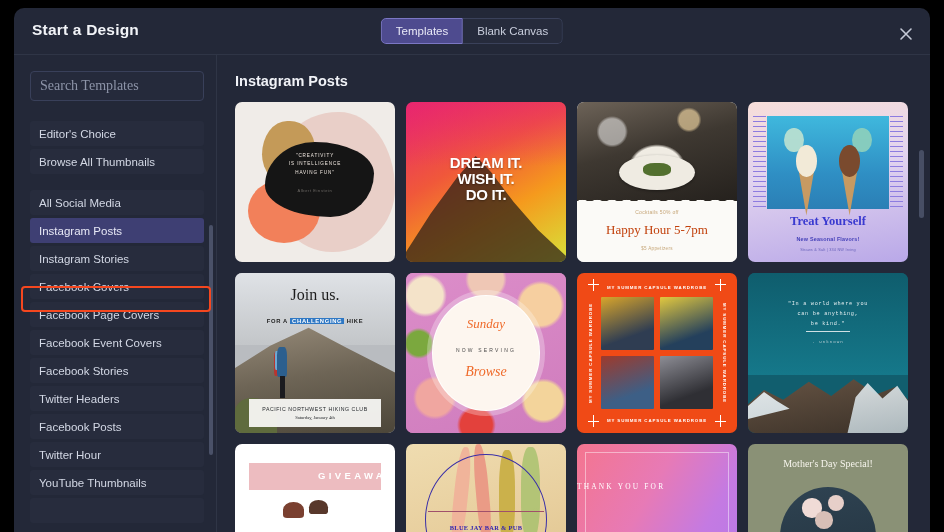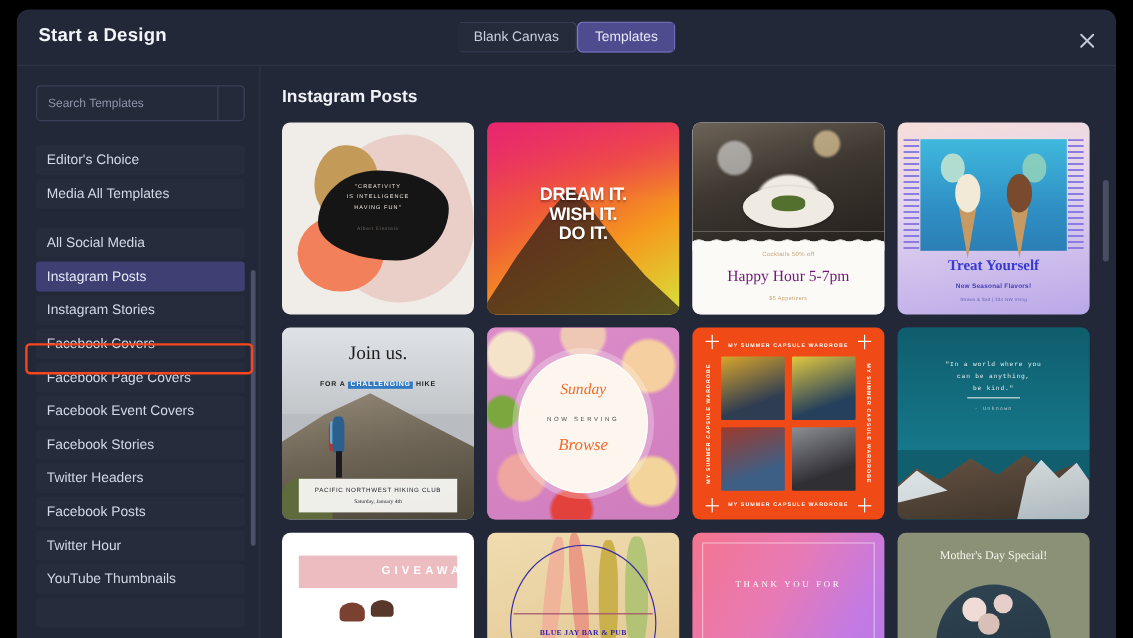--- a/index.html
+++ b/index.html
@@ -79,23 +79,23 @@
     display: flex; align-items: stretch;
     border: 1px solid #39405a;
     border-radius: 4px;
     background: #252a3b;
     margin-bottom: 20px;
     overflow: hidden;
   }
   .search-input {
     flex: 1 1 auto;
     background: transparent; border: none; outline: none;
-    color: #d6dae6; font-size: 10px;
+    color: #d6dae6; font-size: 14px;
     padding: 0 9px;
-    font-family: Liberation Sans, sans-serif;
+    font-family: Liberation Serif, serif;
   }
   .search-input::placeholder { color: #8d94a8; }
   .search-btn {
     width: 33px; flex: 0 0 33px;
     display: flex; align-items: center; justify-content: center;
     border-left: 1px solid #39405a;
     cursor: pointer; color: #e2e6ef;
   }
   .nav-item {
     height: 25px;
@@ -209,21 +209,21 @@
   .c3 .plate { left:26%; top:33%; width:48%; height:22%; border-radius:50%; background:#efebe2; box-shadow:0 1px 3px rgba(0,0,0,.4); }
   .c3 .food { left:41%; top:38%; width:18%; height:8%; border-radius:40%; background:#53702f; }
   .c3 .scallop {
     left:-1%; top:57%; width:102%; height:10%;
     background: radial-gradient(circle at 50% 100%, #fbfaf7 0 52%, rgba(0,0,0,0) 54%);
     background-size: 9% 100%;
     background-repeat: repeat-x;
   }
   .c3 .band { left:0; right:0; top:64%; bottom:0; background:#fbfaf7; }
   .c3 .t1 { left:0; right:0; top:67%; text-align:center; color:#c6a678; font-size:5px; letter-spacing:.3px; }
-  .c3 .t2 { left:0; right:0; top:75%; text-align:center; color:#701a75; font-size:13px; font-family:"Liberation Serif", serif; }
+  .c3 .t2 { left:0; right:0; top:75%; text-align:center; color:#c2410c; font-size:13px; font-family:"Liberation Serif", serif; }
   .c3 .t3 { left:0; right:0; top:90%; text-align:center; color:#c6a678; font-size:4.6px; letter-spacing:.3px; }
   
   .c4 { background: linear-gradient(170deg,#f7ded9 0%,#e2d4ef 42%,#b9a8e8 100%); }
   .c4 .waves-l, .c4 .waves-r {
     top:9%; width:8%; height:58%;
     background: repeating-linear-gradient(180deg,#8d7ce0 0 1.2px, rgba(0,0,0,0) 1.2px 5px);
   }
   .c4 .waves-l { left:3%; } .c4 .waves-r { right:3%; }
   .c4 .photo {
     left:12%; top:9%; width:76%; height:58%;
@@ -328,39 +328,39 @@
   .c10 { background: linear-gradient(165deg,#efdcb0 0%,#e8cf9e 48%,#dcc08a 100%); }
   .c10 .smear1 { left:30%; top:2%; width:9%; height:60%; background:#f0b49a; border-radius:40%; transform:rotate(6deg); }
   .c10 .smear2 { left:44%; top:0%; width:8%; height:62%; background:#ea9b86; border-radius:40%; transform:rotate(-5deg); }
   .c10 .smear3 { left:58%; top:4%; width:10%; height:58%; background:#cbb14b; border-radius:40%; }
   .c10 .smear4 { left:72%; top:2%; width:12%; height:58%; background:#a5c06b; border-radius:40%; opacity:.8; }
   .c10 .arc { left:12%; top:6%; width:76%; height:82%; border:1px solid #3a2fa8; border-radius:50%; }
   .c10 .hline { left:14%; right:14%; top:42%; height:1px; background:#a0506b; }
   .c10 .t1 { left:0; right:0; top:50%; text-align:center; color:#2d1fb0; font-size:6.4px; font-weight:bold; letter-spacing:.3px; font-family:"Liberation Serif", serif; }
   .c11 { background: linear-gradient(120deg,#f4758f 0%,#e77ab6 40%,#c47ae2 70%,#b47ae8 100%); }
   .c11 .frame { left:5%; top:5%; right:5%; bottom:5%; border:1px solid rgba(255,255,255,.45); }
-  .c11 .t1 { left:0; right:0; top:24%; text-align:center; color:#fff; font-size:7.4px; letter-spacing:2.2px; font-family:"Liberation Serif", serif; }
+  .c11 .t1 { left:0; right:0; top:24%; text-align:left; color:#fff; font-size:7.4px; letter-spacing:2.2px; font-family:"Liberation Serif", serif; }
   .c12 { background:#8a9176; }
   .c12 .t1 { left:0; right:0; top:9%; text-align:center; color:#f6f4ec; font-size:10px; font-family:"Liberation Serif", serif; }
   .c12 .oval { left:20%; top:27%; width:60%; height:62%; border-radius:50%; background:linear-gradient(170deg,#2f4352,#22323e); }
   .c12 .flow1 { left:34%; top:34%; width:12%; height:12%; border-radius:50%; background:#f0dbd6; }
   .c12 .flow2 { left:50%; top:32%; width:10%; height:10%; border-radius:50%; background:#e7cfc9; }
   .c12 .flow3 { left:42%; top:42%; width:11%; height:11%; border-radius:50%; background:#d8bfb7; }
 </style>
 </head>
 <body>
 
 <div class="modal">
 
   <div class="modal-header">
     <div class="modal-title">Start a Design</div>
 
     <div class="seg-wrap">
+      <div class="seg seg-left">Templates</div>
       <div class="seg seg-right">Blank Canvas</div>
-      <div class="seg seg-left">Templates</div>
     </div>
 
     <div class="close-btn">
       <svg width="16" height="16" viewBox="0 0 16 16" fill="none" stroke="currentColor" stroke-width="1.6" stroke-linecap="round">
         <path d="M3 3 L13 13 M13 3 L3 13"></path>
       </svg>
     </div>
   </div>
 
   <div class="modal-body">
@@ -371,21 +371,21 @@
         <input class="search-input" type="text" placeholder="Search Templates" style="">
         <div class="search-btn">
           
         </div>
       </div>
 
       <div class="nav-item">
         <span>Editor's Choice</span>
       </div>
       <div class="nav-item">
-        <span>Media All Templates</span>
+        <span>Browse All Thumbnails</span>
       </div>
 
       <div class="nav-gap"></div>
 
 
       <div class="nav-item">
         <span>All Social Media</span>
       </div>
       <div class="nav-item selected">
         <span>Instagram Posts</span>

